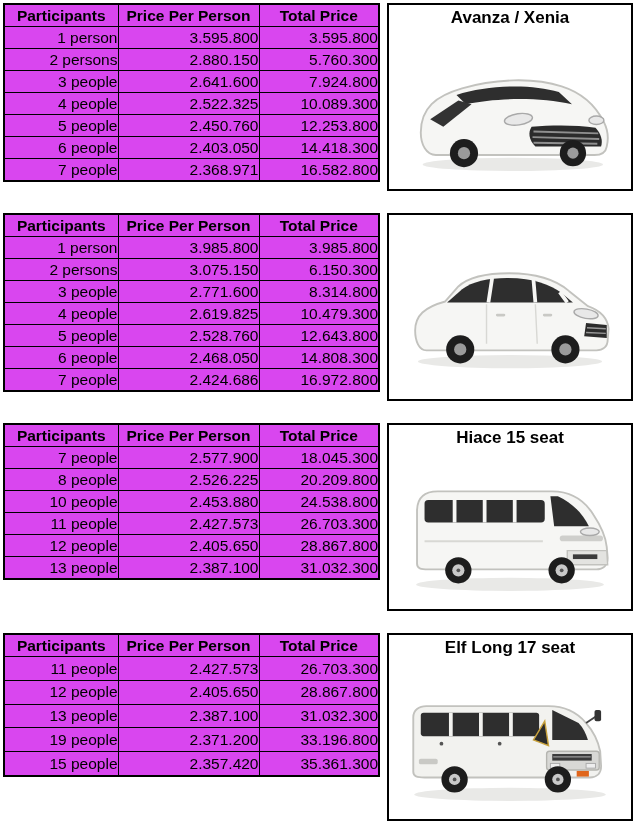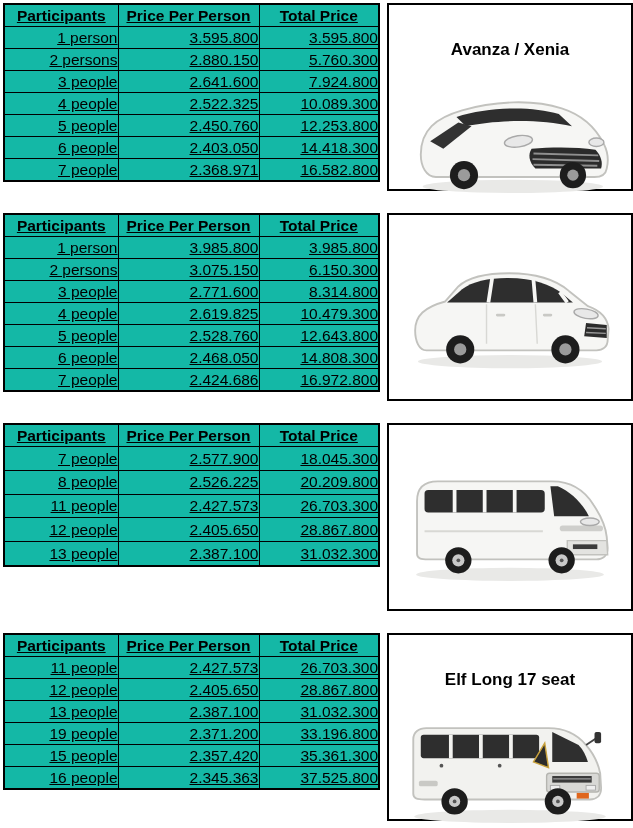--- a/index.html
+++ b/index.html
@@ -24,22 +24,21 @@
     height: 188px;
     margin-bottom: 22px;
   }
   .block:last-child { margin-bottom: 0; }
 
   table.pricing {
     border-collapse: collapse;
     width: 375px;
     height: 144px;
     table-layout: fixed;
-    background: #14b8a6;
-    text-decoration: underline;
+    background: #d946ef;
   }
   table.pricing { border: 2px solid #000; }
   table.pricing th, table.pricing td {
     border: 1.5px solid #000;
     height: 21px;
     padding: 0;
     font-size: 15.5px;
     line-height: 1;
     vertical-align: middle;
     white-space: nowrap;
@@ -63,21 +62,20 @@
     background: #ffffff;
     display: flex;
     flex-direction: column;
     align-items: center;
     padding-top: 3px;
   }
   .panel-title {
     font-weight: bold;
     font-size: 17px;
     text-align: center;
-    margin-top: 32px;
   }
   .car {
     flex: 1;
     display: flex;
     align-items: center;
     justify-content: center;
     width: 100%;
   }
   .car svg { display: block; }
 </style>
@@ -252,37 +250,43 @@
             <td class="c-part">7 people</td>
             <td class="c-num">2.577.900</td>
             <td class="c-num">18.045.300</td>
           </tr>
           <tr>
             <td class="c-part">8 people</td>
             <td class="c-num">2.526.225</td>
             <td class="c-num">20.209.800</td>
           </tr>
           <tr>
+            <td class="c-part">10 people</td>
+            <td class="c-num">2.453.880</td>
+            <td class="c-num">24.538.800</td>
+          </tr>
+          <tr>
             <td class="c-part">11 people</td>
             <td class="c-num">2.427.573</td>
             <td class="c-num">26.703.300</td>
           </tr>
           <tr>
             <td class="c-part">12 people</td>
             <td class="c-num">2.405.650</td>
             <td class="c-num">28.867.800</td>
           </tr>
           <tr>
             <td class="c-part">13 people</td>
             <td class="c-num">2.387.100</td>
             <td class="c-num">31.032.300</td>
           </tr>
         </tbody>
     </table>
     <div class="panel">
+      <div class="panel-title">Hiace 15 seat</div>
       <div class="car">
         <svg viewBox="0 0 230 150" width="216" height="142" aria-hidden="true">
           <ellipse cx="115" cy="134" rx="100" ry="7" fill="#e9e9e7"></ellipse>
           <path d="M16,112 L16,56 C16,42 24,35 38,35 L160,35 C180,35 194,44 204,60 C212,72 217,84 218,94 L219,106 C219,114 214,118 207,118 L28,118 C20,118 16,117 16,112 Z" fill="#f6f6f4" stroke="#c2c2be" stroke-width="2"></path>
           <rect x="24" y="44" width="128" height="24" rx="4" fill="#2e2e2e"></rect>
           <path d="M56,44 L56,68 M88,44 L88,68 M120,44 L120,68" stroke="#f6f6f4" stroke-width="4" fill="none"></path>
           <path d="M166,40 C180,46 192,58 199,72 L162,72 L158,40 Z" fill="#2e2e2e"></path>
           <path d="M24,88 L150,88" stroke="#d8d8d4" stroke-width="2" fill="none"></path>
           <rect x="168" y="82" width="46" height="6" rx="3" fill="#cfcfcc"></rect>
           <ellipse cx="200" cy="78" rx="10" ry="4" fill="#e8e8e8" stroke="#a9a9a9" stroke-width="1.5"></ellipse>
@@ -331,25 +335,20 @@
           </tr>
           <tr>
             <td class="c-part">19 people</td>
             <td class="c-num">2.371.200</td>
             <td class="c-num">33.196.800</td>
           </tr>
           <tr>
             <td class="c-part">15 people</td>
             <td class="c-num">2.357.420</td>
             <td class="c-num">35.361.300</td>
-          </tr>
-          <tr>
-            <td class="c-part">16 people</td>
-            <td class="c-num">2.345.363</td>
-            <td class="c-num">37.525.800</td>
           </tr>
         </tbody>
     </table>
     <div class="panel">
       <div class="panel-title">Elf Long 17 seat</div>
       <div class="car">
         <svg viewBox="0 0 230 150" width="216" height="142" aria-hidden="true">
           <ellipse cx="115" cy="134" rx="102" ry="7" fill="#e9e9e7"></ellipse>
           <path d="M12,110 L12,52 C12,44 18,40 26,40 L156,40 C174,40 186,46 196,58 C204,67 209,78 211,88 L212,104 C212,112 207,116 200,116 L24,116 C16,116 12,115 12,110 Z" fill="#f2f2ef" stroke="#c2c2be" stroke-width="2"></path>
           <rect x="20" y="47" width="126" height="25" rx="3" fill="#2e2e2e"></rect>

